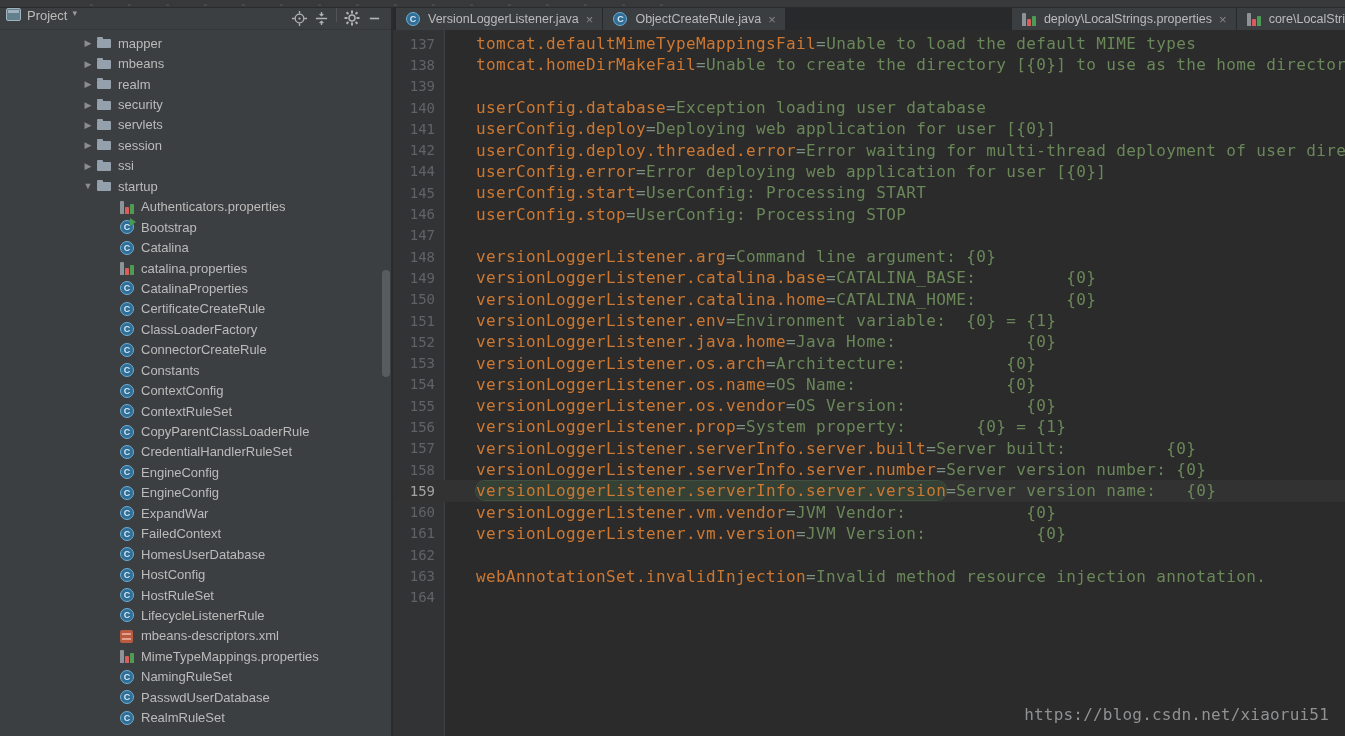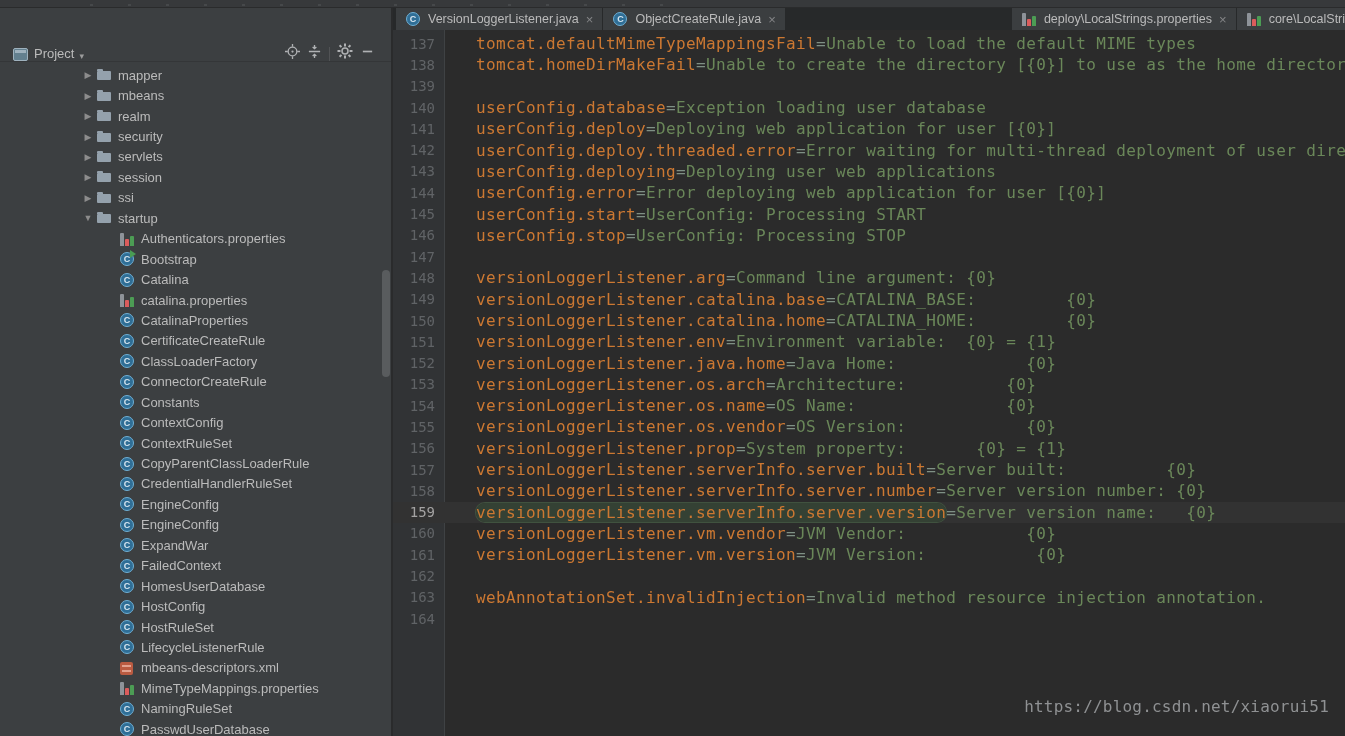--- a/index.html
+++ b/index.html
@@ -11,22 +11,22 @@
   
   .top-strip { height:8px; background:#37393B; border-bottom:1px solid #2A2B2C; position:relative; }
   .top-strip::after { content:""; position:absolute; left:90px; top:4px; width:600px; height:2px;
     background:repeating-linear-gradient(90deg,#55585a 0 3px,transparent 3px 38px); opacity:.5; }
 
   .main-row { flex:1; display:flex; min-height:0; }
 
   
   .left-panel { width:393px; background:#3C3F41; border-right:2px solid #2A2B2C;
                 display:flex; flex-direction:column; position:relative; }
-  .panel-header { height:22px; display:flex; align-items:flex-end; padding:0 13px;
-                  border-bottom:1px solid #343638; flex:0 0 auto;margin-top:32px; }
+  .panel-header { height:22px; display:flex; align-items:flex-start; padding:0 6px;
+                  border-bottom:1px solid #343638; flex:0 0 auto; }
   .project-icon { width:15px; height:13px; background:#63808F; border:1px solid #9FB2BE;
                   border-radius:2px; margin-right:6px; position:relative; }
   .project-icon::after { content:""; position:absolute; left:1px; top:1px; right:1px; height:3px;
                   background:#9FB2BE; }
   .panel-header .label { color:#BBBBBB; font-size:13px; }
   .caret { color:#9C9C9C; font-size:9px; margin-left:5px; }
   .header-spacer { flex:1; }
   .hicon { width:22px; height:20px; display:flex; align-items:center; justify-content:center;
            color:#AFB1B3; }
   .hicon svg { display:block; }
@@ -91,21 +91,21 @@
   .code-line.current { background:#323232; }
   .lnum { width:52px; flex:0 0 auto; text-align:right; padding-right:10px; color:#606366;
           font-size:14px; }
   .code-line.current .lnum { color:#A4A3A3; }
   .ctext { padding-left:31px; font-size:16px; letter-spacing:.37px; }
   .k { color:#CC7832; }
   .k.hl { background:#344134; box-shadow:0 0 0 1px #40523F;border-radius:9px; }
   .eq { color:#7F9085; }
   .v { color:#6A8759; }
 
-  .watermark { position:absolute; right:16px; bottom:20px; color:#8F9193; font-size:16px;
+  .watermark { position:absolute; right:16px; bottom:12px; color:#8F9193; font-size:16px;
                letter-spacing:.2px; }
 </style>
 </head>
 <body>
 
 <div id="app">
   <div class="top-strip"></div>
 
   <div class="main-row">
 
@@ -465,21 +465,20 @@
         </div>
       <div class="editor">
         <div class="gutter-bg"></div>
         <div class="code-rows" id="coderows">
             <div class="code-line"><span class="lnum">137</span><span class="ctext"><span class="k">tomcat.defaultMimeTypeMappingsFail</span><span class="eq">=</span><span class="v">Unable to load the default MIME types</span></span></div>
             <div class="code-line"><span class="lnum">138</span><span class="ctext"><span class="k">tomcat.homeDirMakeFail</span><span class="eq">=</span><span class="v">Unable to create the directory [{0}] to use as the home directory</span></span></div>
             <div class="code-line"><span class="lnum">139</span><span class="ctext"></span></div>
             <div class="code-line"><span class="lnum">140</span><span class="ctext"><span class="k">userConfig.database</span><span class="eq">=</span><span class="v">Exception loading user database</span></span></div>
             <div class="code-line"><span class="lnum">141</span><span class="ctext"><span class="k">userConfig.deploy</span><span class="eq">=</span><span class="v">Deploying web application for user [{0}]</span></span></div>
             <div class="code-line"><span class="lnum">142</span><span class="ctext"><span class="k">userConfig.deploy.threaded.error</span><span class="eq">=</span><span class="v">Error waiting for multi-thread deployment of user directories to complete</span></span></div>
-            <div class="code-line"><span class="lnum">143</span><span class="ctext"><span class="k">userConfig.deploying</span><span class="eq">=</span><span class="v">Deploying user web applications</span></span></div>
             <div class="code-line"><span class="lnum">144</span><span class="ctext"><span class="k">userConfig.error</span><span class="eq">=</span><span class="v">Error deploying web application for user [{0}]</span></span></div>
             <div class="code-line"><span class="lnum">145</span><span class="ctext"><span class="k">userConfig.start</span><span class="eq">=</span><span class="v">UserConfig: Processing START</span></span></div>
             <div class="code-line"><span class="lnum">146</span><span class="ctext"><span class="k">userConfig.stop</span><span class="eq">=</span><span class="v">UserConfig: Processing STOP</span></span></div>
             <div class="code-line"><span class="lnum">147</span><span class="ctext"></span></div>
             <div class="code-line"><span class="lnum">148</span><span class="ctext"><span class="k">versionLoggerListener.arg</span><span class="eq">=</span><span class="v">Command line argument: {0}</span></span></div>
             <div class="code-line"><span class="lnum">149</span><span class="ctext"><span class="k">versionLoggerListener.catalina.base</span><span class="eq">=</span><span class="v">CATALINA_BASE:         {0}</span></span></div>
             <div class="code-line"><span class="lnum">150</span><span class="ctext"><span class="k">versionLoggerListener.catalina.home</span><span class="eq">=</span><span class="v">CATALINA_HOME:         {0}</span></span></div>
             <div class="code-line"><span class="lnum">151</span><span class="ctext"><span class="k">versionLoggerListener.env</span><span class="eq">=</span><span class="v">Environment variable:  {0} = {1}</span></span></div>
             <div class="code-line"><span class="lnum">152</span><span class="ctext"><span class="k">versionLoggerListener.java.home</span><span class="eq">=</span><span class="v">Java Home:             {0}</span></span></div>
             <div class="code-line"><span class="lnum">153</span><span class="ctext"><span class="k">versionLoggerListener.os.arch</span><span class="eq">=</span><span class="v">Architecture:          {0}</span></span></div>

